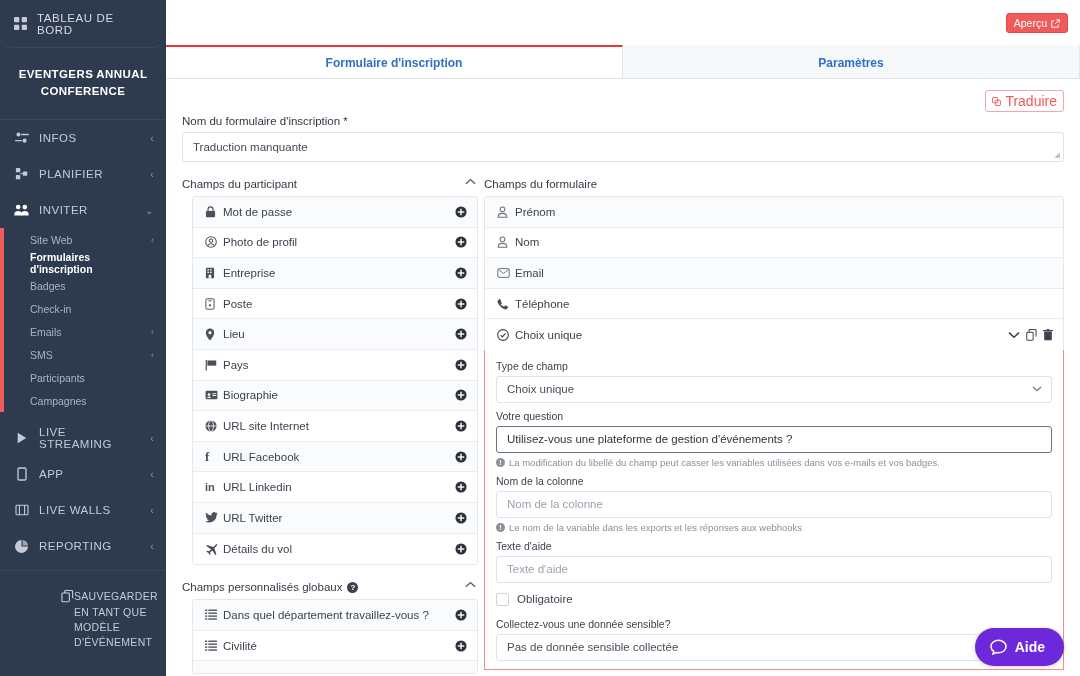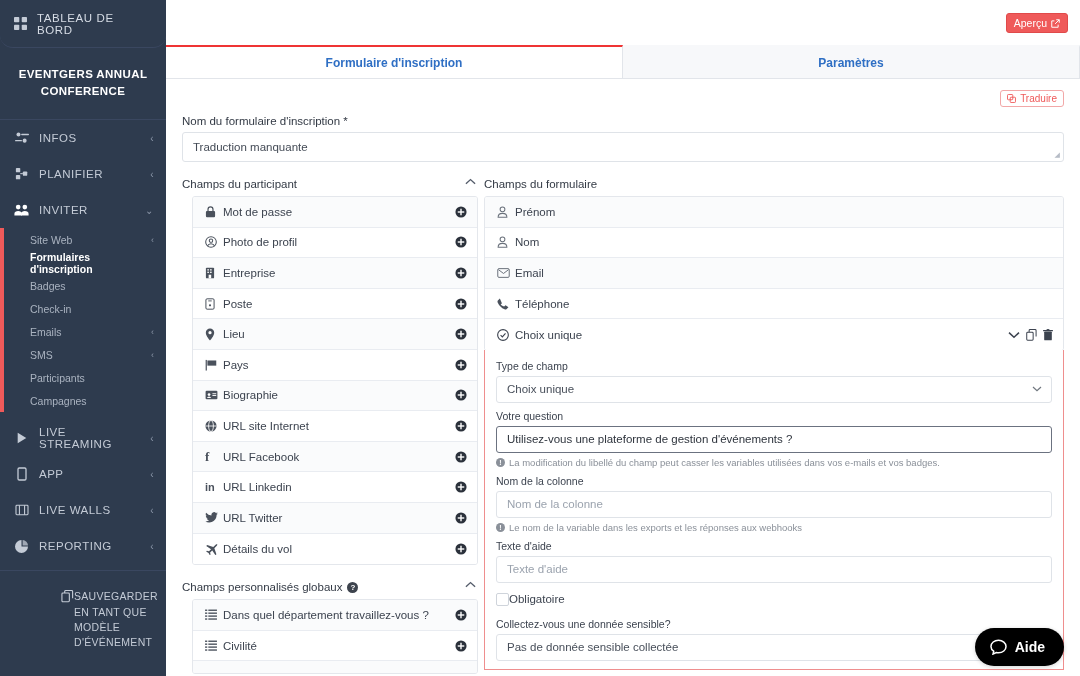--- a/index.html
+++ b/index.html
@@ -77,21 +77,21 @@
     border-top: 2px solid transparent; position: relative;
   }
   .tab.active { background: #ffffff; border-top: 2px solid #ef3434; }
 
   .content { padding: 14px 16px 0 16px; height: calc(676px - 45px - 34px); overflow: hidden; position: relative; }
 
   .traduire-row { height: 18px; position: relative; }
   .traduire-btn {
     position: absolute; right: 0; top: -3px;
     border: 1px solid #f2a8a8; color: #ef5a5a; background: #fff;
-    border-radius: 3px; font-size: 10px; padding: 2px 6px;
+    border-radius: 3px; font-size: 14px; padding: 2px 6px;
     display: flex; align-items: center; gap: 4px; cursor: pointer;
     font-family: "Liberation Sans", sans-serif;
   }
   .fld-label { font-size: 11.5px; color: #333a45; margin: 4px 0 5px; font-weight: 400; }
   .name-input {
     width: 100%; height: 30px; border: 1px solid #dfe3e8; border-radius: 3px;
     padding: 0 10px; font-size: 11.5px; color: #444b56; background: #fff;
     position: relative; display: flex; align-items: center;
   }
   .resize-grip {
@@ -142,28 +142,28 @@
   .cfg-input.focused { border: 1px solid #6b7280; color: #2e343d; }
   .cfg-input.ph, .cfg-select.ph { color: #9ba3ae; }
   .sel-caret { position: absolute; right: 9px; font-size: 10px; color: #70777f; }
   .hint { font-size: 9.5px; color: #8a9099; margin: 4px 0 7px; display: flex; align-items: flex-start; gap: 4px; }
   .hint .i {
     display: inline-flex; width: 9px; height: 9px; border-radius: 50%;
     background: #8a9099; color: #fff; font-size: 7px; align-items: center;
     justify-content: center; font-weight: 700; flex: 0 0 9px; margin-top: 1px;
   }
   .spacer7 { height: 7px; }
-  .chk-row { display: flex; align-items: center; margin: 10px 0 12px; cursor: pointer; }
+  .chk-row { display: flex; align-items: center; gap: 8px; margin: 10px 0 12px; cursor: pointer; }
   .chk { width: 13px; height: 13px; border: 1px solid #cfd4db; border-radius: 2px; background: #fff; }
   .chk-lbl { font-size: 11.5px; color: #3c434f; }
 
   
   .help-btn {
     position: absolute; right: 16px; bottom: 10px;
-    background: #000000; color: #fff; border-radius: 22px;
+    background: #6d28d9; color: #fff; border-radius: 22px;
     height: 38px; padding: 0 19px 0 15px; display: flex; align-items: center;
     gap: 8px; font-size: 14px; font-weight: 700; cursor: pointer; z-index: 20;
     box-shadow: 0 1px 4px rgba(0,0,0,.18);
   }
   svg { display: block; }
 </style>
 </head>
 <body>
 
 <div class="app">

